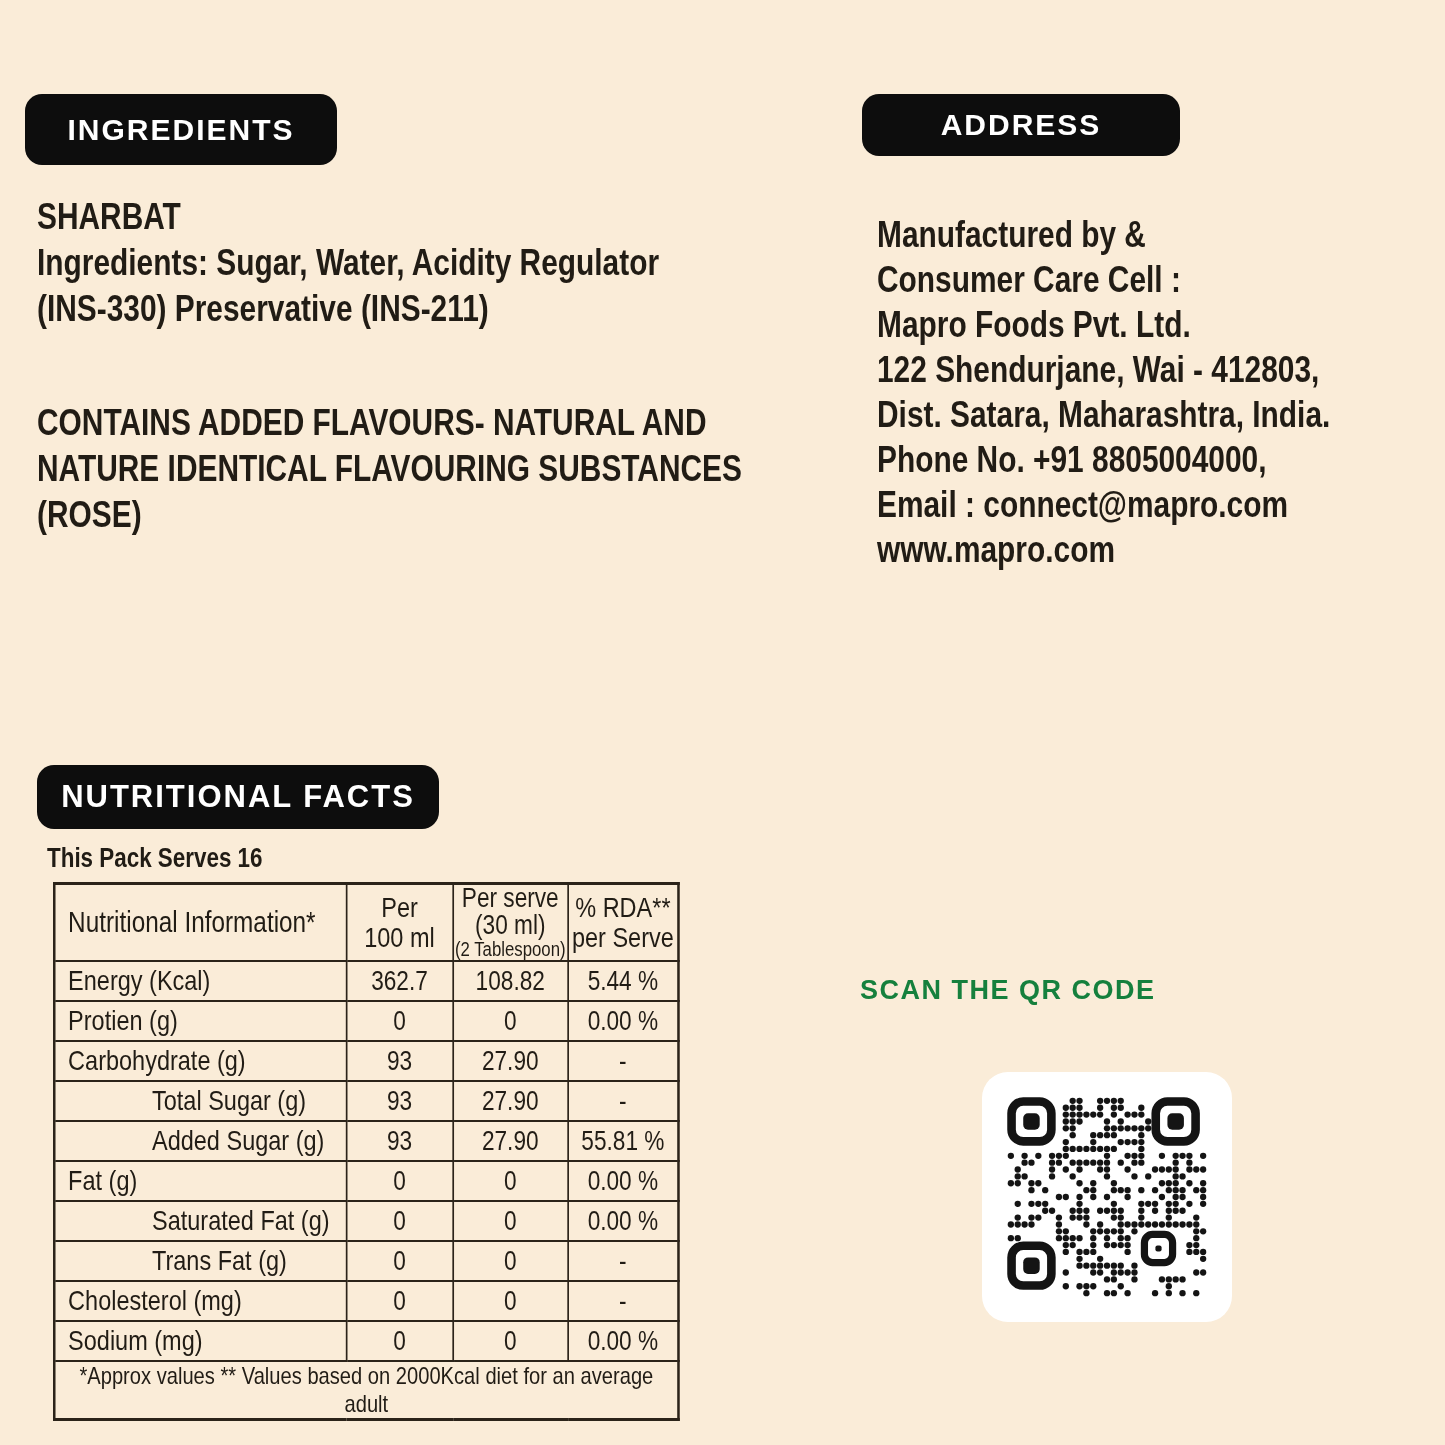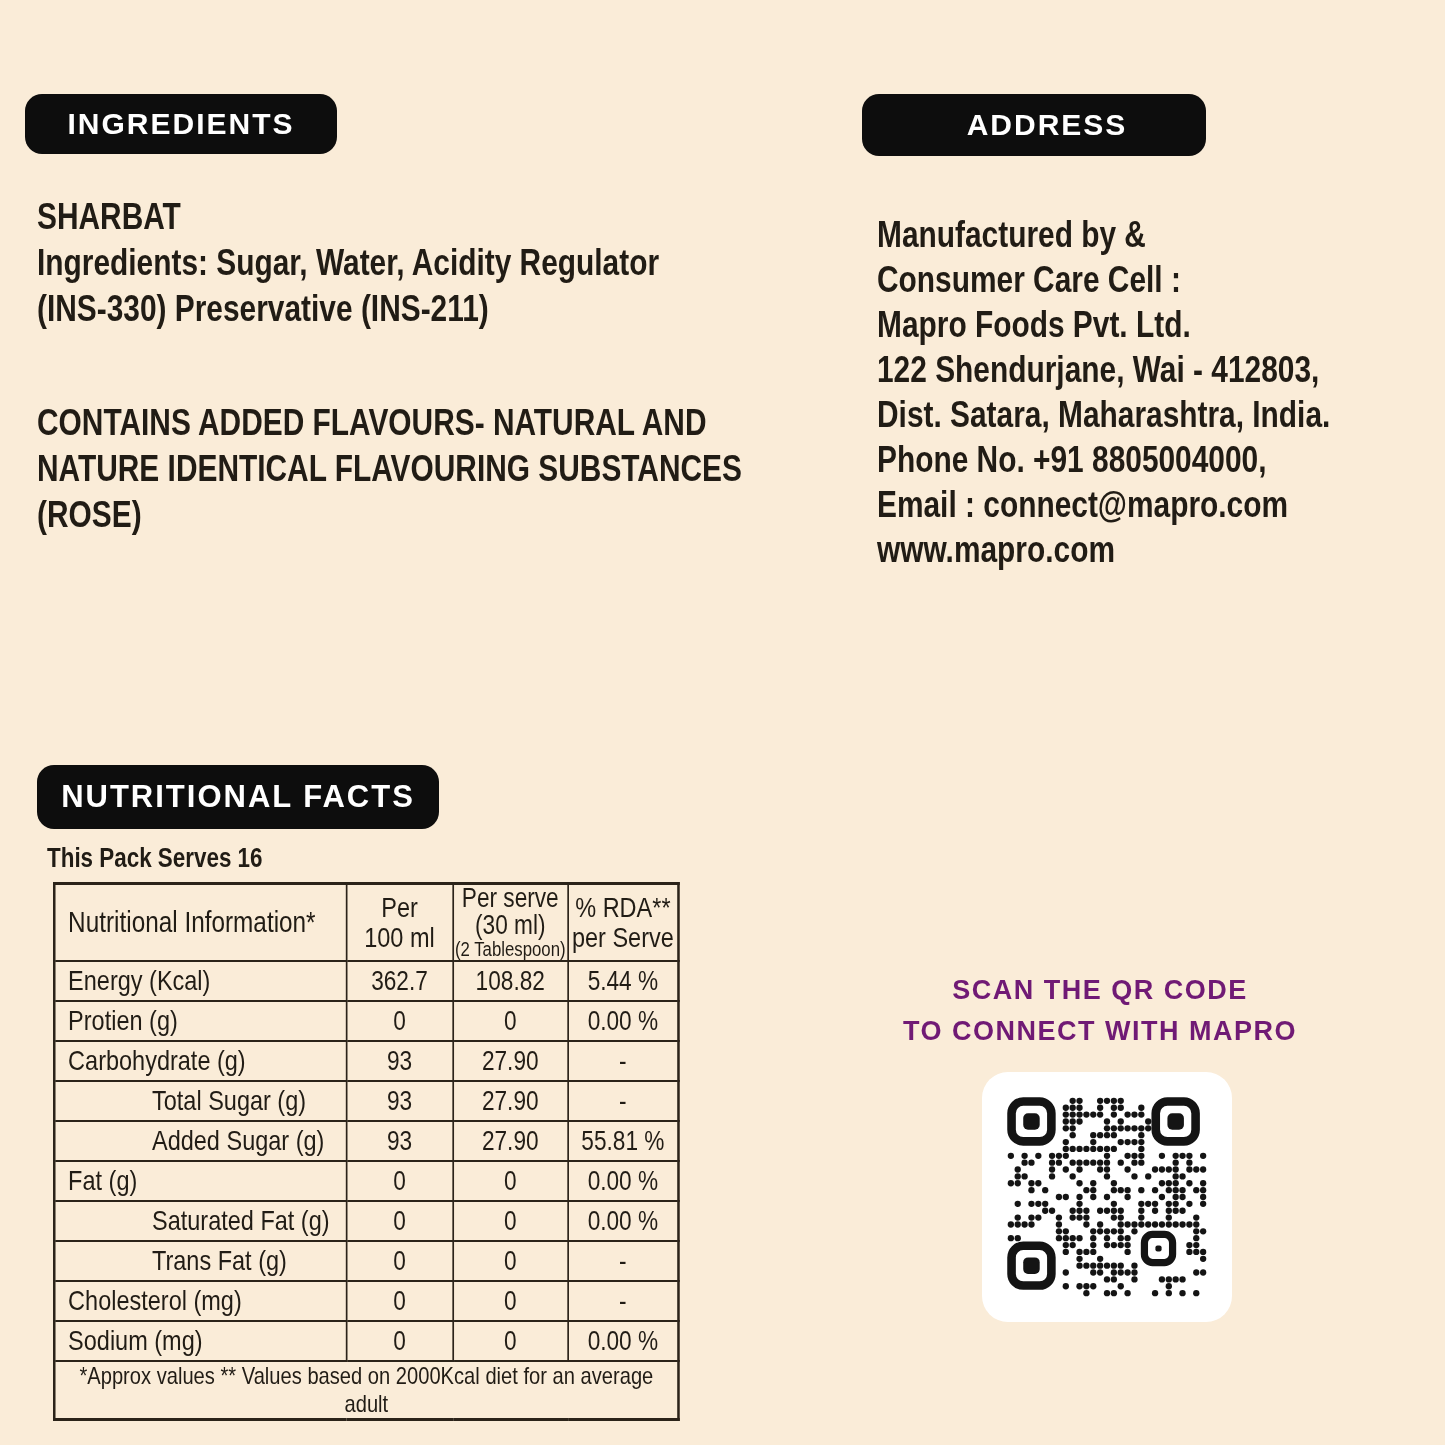--- a/index.html
+++ b/index.html
@@ -15,22 +15,22 @@
 
   
   .pill {
     position:absolute;
     background: var(--pill_bg, #0D0D0D);
     color: var(--pill_text, #FFFFFF);
     display:flex; align-items:center; justify-content:center;
     font-weight:700; letter-spacing:2px;
     border-radius:17px;
   }
-  #pill-ingredients { left:25px;  top:94px;  width:312px; height:60px; font-size:30px; }
-  #pill-address     { left:862px; top:94px;  width:318px; height:62px; font-size:30px;padding-left:26px; }
+  #pill-ingredients { left:25px;  top:94px;  width:312px; height:71px; font-size:30px; }
+  #pill-address     { left:862px; top:94px;  width:318px; height:62px; font-size:30px; }
   #pill-nutrition   { left:22px;  top:765px; width:402px; height:64px; font-size:31px;margin-left:15px; }
 
   
   .cond { transform: scaleX(0.83); transform-origin: 0 0; }
   .textblock div { white-space:nowrap; }
 
   #ingredients-text {
     position:absolute; left:37px; top:194px; width:920px;
     font-size:36px; line-height:46px; font-weight:600;
   }
@@ -66,22 +66,22 @@
   #table-wrap thead th .hl3 { font-size:27px; line-height:27px; }
   #table-wrap thead th .small { font-size:20px; line-height:21px; }
   #table-wrap tbody td { height:38px; font-size:27px; text-align:center; vertical-align:middle; }
   #table-wrap tbody td.lab { text-align:left; padding-left:15px; font-size:28px; }
   #table-wrap tbody td.lab.ind { padding-left:115px; }
   #table-wrap tfoot td { height:40px; text-align:center; font-size:24px; vertical-align:middle; }
 
   
   #qr-caption {
     position:absolute; left:860px; top:970px; width:480px;
-    text-align:center; font-weight:700; font-size:27px;
-    line-height:41px; letter-spacing:1.5px; color:#701a75;
+    text-align:left; font-weight:700; font-size:27px;
+    line-height:41px; letter-spacing:1.5px; color:#15803d;
   }
   #qr-card {
     position:absolute; left:982px; top:1072px; width:250px; height:250px;
     background: var(--qr_box_bg, #FFFFFF);
     border-radius:26px;
   }
   #qr-card svg { position:absolute; left:22px; top:22px; }
 </style>
 </head>
 <body>
@@ -215,21 +215,20 @@
       <tfoot>
         <tr>
           <td colspan="4">*Approx values ** Values based on 2000Kcal diet for an average adult</td>
         </tr>
       </tfoot>
     </table>
   </div>
 
   <div id="qr-caption">
     <div>SCAN THE QR CODE</div>
-    <div>TO CONNECT WITH MAPRO</div>
   </div>
 
   <div id="qr-card">
     <svg id="qr-svg" width="206" height="206" viewBox="-0.5 -0.5 30 30" xmlns="http://www.w3.org/2000/svg">
         <circle cx="9.5" cy="0.5" r="0.46" fill="#141414"></circle>
         <circle cx="10.5" cy="0.5" r="0.46" fill="#141414"></circle>
         <circle cx="13.5" cy="0.5" r="0.46" fill="#141414"></circle>
         <circle cx="14.5" cy="0.5" r="0.46" fill="#141414"></circle>
         <circle cx="15.5" cy="0.5" r="0.46" fill="#141414"></circle>
         <circle cx="16.5" cy="0.5" r="0.46" fill="#141414"></circle>

